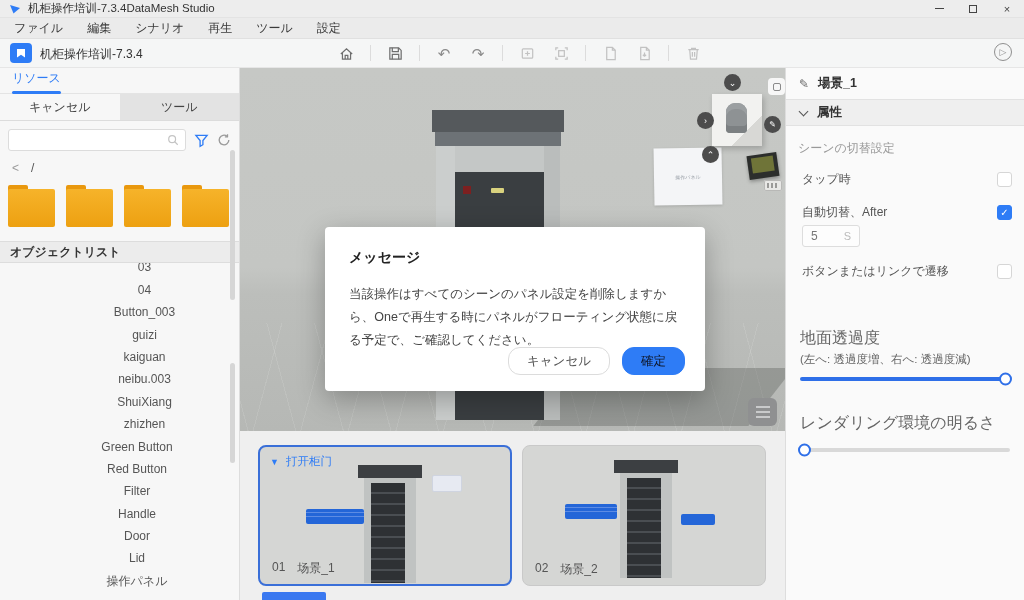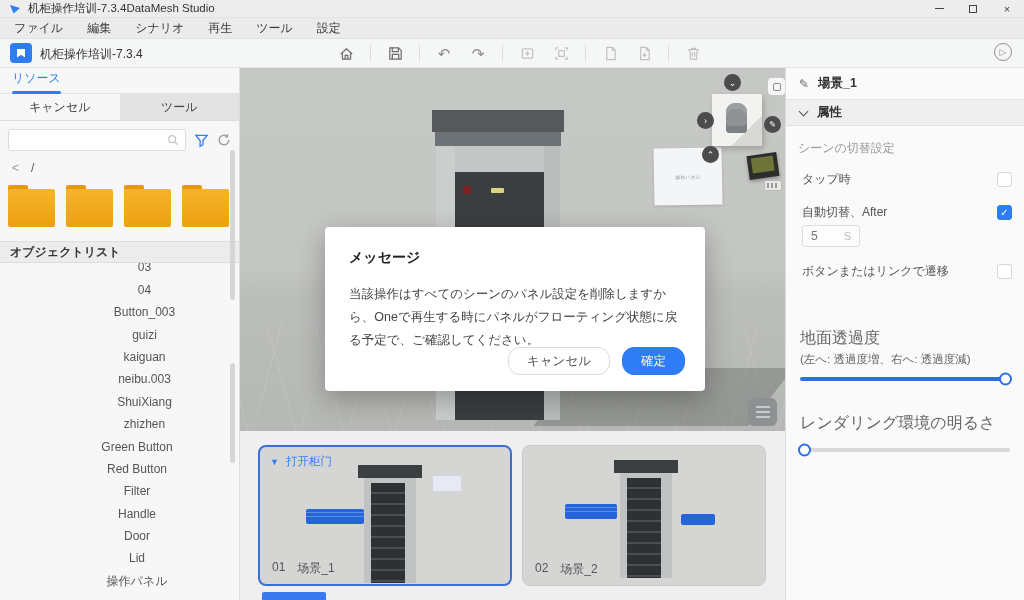--- a/index.html
+++ b/index.html
@@ -143,21 +143,21 @@
   
   .dialog { position:absolute; left:85px; top:159px; width:380px; height:164px;
     background:#fff; border-radius:4px; box-shadow:0 8px 28px rgba(0,0,0,.28);
     padding:22px 24px 0 24px; z-index:30; }
   .dialog-title { font-size:14px; font-weight:bold; color:#222; }
   .dialog-body { margin-top:16px; font-size:12.5px; color:#444; line-height:1.85; }
   .dialog-actions { position:absolute; right:20px; bottom:16px; display:flex; gap:12px; }
   .btn { height:28px; padding:0 18px; border-radius:12px; font-size:12.5px;
     display:flex; align-items:center; justify-content:center; cursor:default; }
   .btn-cancel { background:#fff; border:1px solid #dcdcdc; color:#555; }
-  .btn-confirm { background:#2e7cf6; border:1px solid #2e7cf6; color:#fef9c3; }
+  .btn-confirm { background:#2e7cf6; border:1px solid #2e7cf6; color:#0f172a; }
 
   
   .scenes { position:absolute; left:0; top:363px; width:545px; height:169px; background:#efefef; }
   .scene-card { position:absolute; top:14px; height:141px; background:#d5d6d4;
     border-radius:8px; border:1px solid #c9c9c9; overflow:hidden; }
   .scene-card.selected { border:2px solid #3a6fd8; }
   .card-1 { left:18px; width:254px; }
   .card-2 { left:282px; width:244px; }
   .scene-action { position:absolute; left:10px; top:7px; display:flex; align-items:center;
     gap:7px; font-size:11.5px; color:#2e7cf6; }

